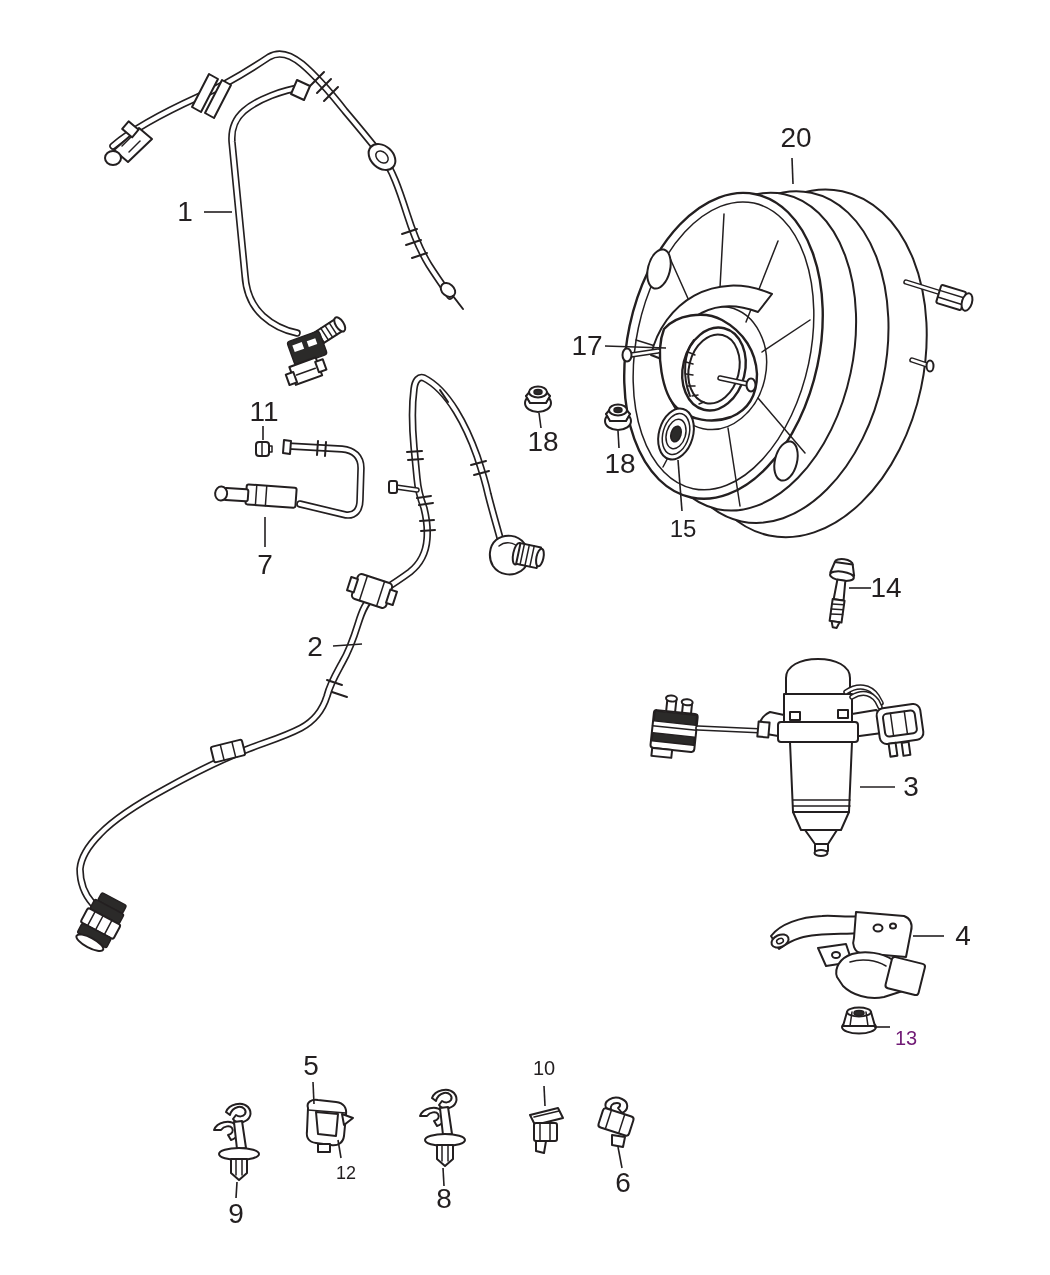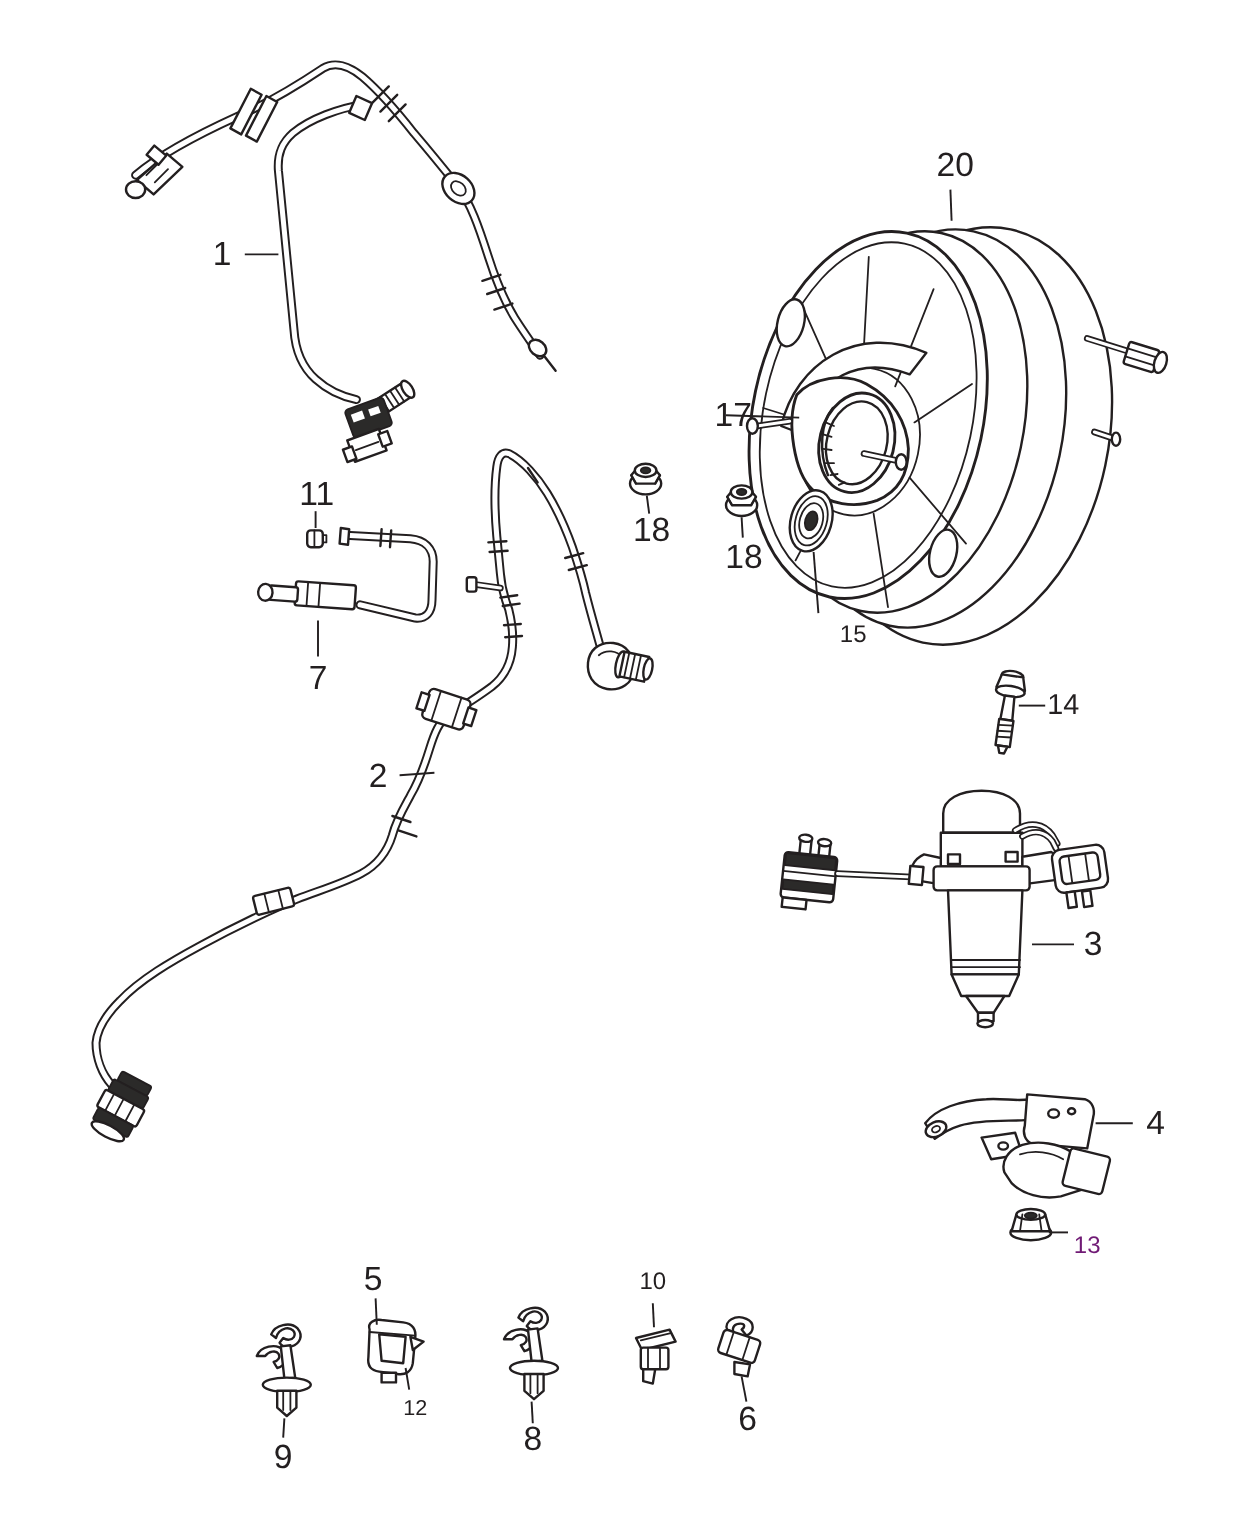--- a/index.html
+++ b/index.html
@@ -423,20 +423,20 @@
       <div class="callout" style="left: 963px; top: 936px; font-size: 28px; color: rgb(35, 31, 32);">4</div>
       <div class="callout" style="left: 311px; top: 1066px; font-size: 28px; color: rgb(35, 31, 32);">5</div>
       <div class="callout" style="left: 623px; top: 1183px; font-size: 28px; color: rgb(35, 31, 32);">6</div>
       <div class="callout" style="left: 265px; top: 565px; font-size: 28px; color: rgb(35, 31, 32);">7</div>
       <div class="callout" style="left: 444px; top: 1199px; font-size: 28px; color: rgb(35, 31, 32);">8</div>
       <div class="callout" style="left: 236px; top: 1214px; font-size: 28px; color: rgb(35, 31, 32);">9</div>
       <div class="callout" style="left: 544px; top: 1068px; font-size: 20px; color: rgb(35, 31, 32);">10</div>
       <div class="callout" style="left: 264px; top: 412px; font-size: 28px; color: rgb(35, 31, 32); text-align: right;">11</div>
       <div class="callout" style="left: 346px; top: 1173px; font-size: 18px; color: rgb(35, 31, 32);">12</div>
       <div class="callout" style="left: 906px; top: 1038px; font-size: 20px; color: #701a75;">13</div>
-      <div class="callout" style="left: 886px; top: 588px; font-size: 24px; color: rgb(35, 31, 32);">14</div>
-      <div class="callout" style="left: 683px; top: 529px; font-size: 20px; color: rgb(35, 31, 32); margin-left: 28px;">15</div>
+      <div class="callout" style="left: 886px; top: 588px; font-size: 28px; color: rgb(35, 31, 32);">14</div>
+      <div class="callout" style="left: 683px; top: 529px; font-size: 24px; color: rgb(35, 31, 32);">15</div>
       <div class="callout" style="left: 796px; top: 138px; font-size: 28px; color: rgb(35, 31, 32);">20</div>
-      <div class="callout" style="left: 587px; top: 346px; font-size: 28px; color: rgb(35, 31, 32); margin-left: 24px;">17</div>
+      <div class="callout" style="left: 587px; top: 346px; font-size: 28px; color: rgb(35, 31, 32);">17</div>
       <div class="callout" style="left: 543px; top: 442px; font-size: 28px; color: rgb(35, 31, 32);">18</div>
       <div class="callout" style="left: 620px; top: 464px; font-size: 28px; color: rgb(35, 31, 32);">18</div>
     </div>
 </div>
 
 </body></html>

